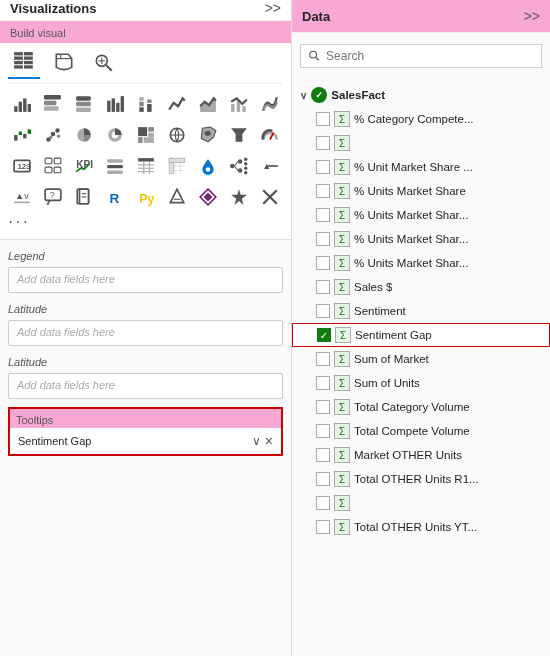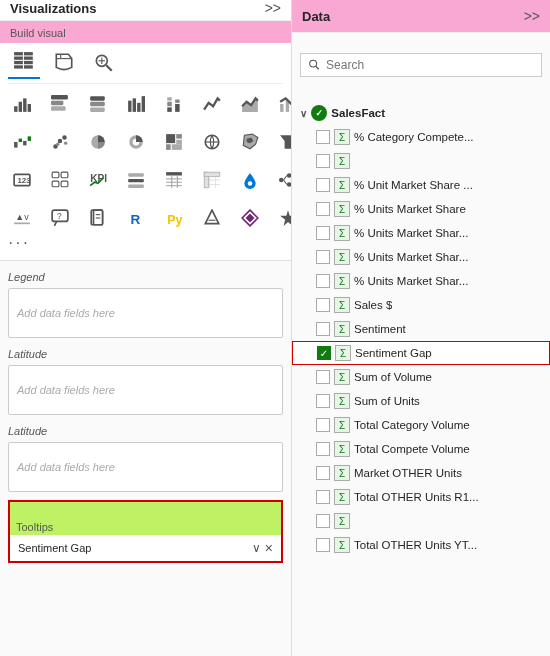--- a/index.html
+++ b/index.html
@@ -78,21 +78,21 @@
       font-size: 16px;
     }
 
     .icon-tab.active {
       border-bottom: 2px solid #0078d4;
     }
 
     .icon-grid {
       display: grid;
       grid-template-columns: repeat(9, 1fr);
-      gap: 10px;
+      gap: 3px;
     }
 
     .viz-icon {
       width: 28px;
       height: 28px;
       display: flex;
       align-items: center;
       justify-content: center;
       cursor: pointer;
       font-size: 14px;
@@ -128,37 +128,37 @@
     .field-label {
       font-size: 11px;
       color: #555;
       margin-bottom: 3px;
       padding: 2px 0;
     }
 
     .field-drop-area {
       border: 1px solid #ccc;
       background: #fff;
-      padding: 18px 8px;
+      padding: 5px 8px;
       font-size: 11px;
       color: #aaa;
       min-height: 26px;
       border-radius: 2px;
     }
 
     .tooltips-section {
       margin-top: 2px;
       border: 2px solid #c00;
     }
 
     .tooltips-label {
       font-size: 11px;
       color: #555;
-      padding: 19px 6px 2px;
-      background: #bef264;
+      padding: 5px 6px 2px;
+      background: #f9a8d4;
     }
 
     .tooltips-field {
       background: #fff;
       padding: 5px 8px;
       font-size: 11px;
       color: #252525;
       display: flex;
       align-items: center;
       justify-content: space-between;
@@ -184,21 +184,21 @@
       display: flex;
       align-items: flex-end;
       justify-content: space-between;
       padding: 8px 10px;
       background: #f9a8d4;
       border-bottom: 1px solid #eee;
       gap: 12px;
     }
 
     .search-box {
-      margin: 20px 8px;
+      margin: 11px 8px;
       display: flex;
       align-items: center;
       border: 1px solid #ccc;
       background: #fff;
       padding: 4px 8px;
       gap: 6px;
     }
 
     .search-box input {
       border: none;
@@ -714,21 +714,21 @@
     </div>
 
     <div class="tree-item tree-child highlighted">
       <div class="checkbox checked">✓</div>
       <div class="field-icon sigma">Σ</div>
       <span class="field-text">Sentiment Gap</span>
     </div>
     <div class="tree-item tree-child">
       <div class="checkbox"></div>
       <div class="field-icon sigma">Σ</div>
-      <span class="field-text">Sum of Volume</span>
+      <span class="field-text">Sum of Market</span>
     </div>
     <div class="tree-item tree-child">
       <div class="checkbox"></div>
       <div class="field-icon sigma">Σ</div>
       <span class="field-text">Sum of Units</span>
     </div>
     <div class="tree-item tree-child">
       <div class="checkbox"></div>
       <div class="field-icon sigma">Σ</div>
       <span class="field-text">Total Category Volume</span>

